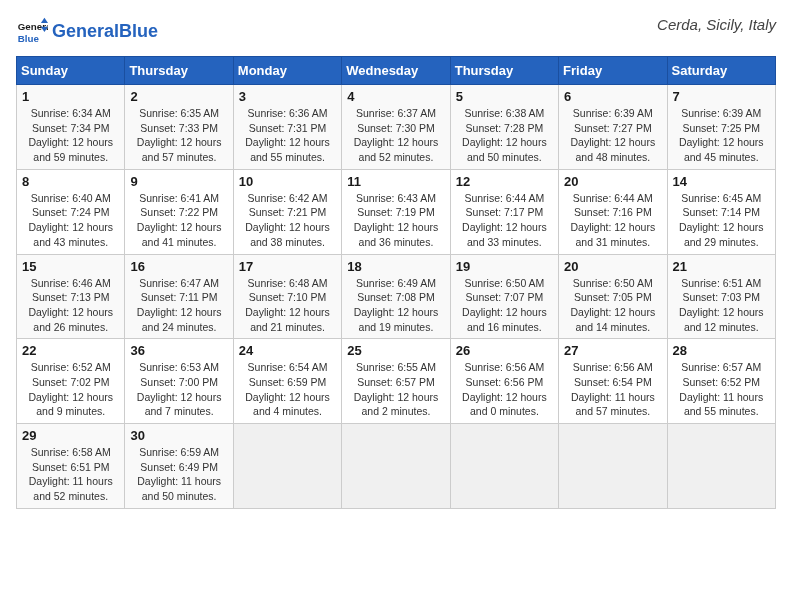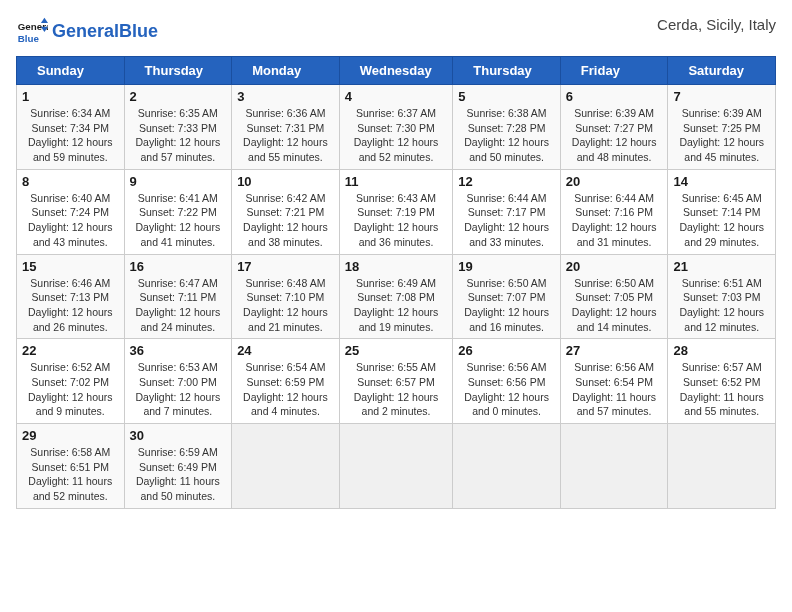--- a/index.html
+++ b/index.html
@@ -34,32 +34,33 @@
     }
     .title-block { text-align: right; }
     .month-title {
       font-size: 32px;
       font-weight: bold;
       color: #1a1a1a;
     }
     .location {
       font-size: 15px;
       color: #444;
+      font-style: italic;
     }
     table {
       width: 100%;
       border-collapse: collapse;
       font-size: 11px;
     }
     thead tr th {
       background: #2563be;
       color: #fff;
       font-size: 13px;
       font-weight: bold;
-      padding: 6px 20px;
+      padding: 6px 4px;
       text-align: left;
       border: 1px solid #1a4fa0;
     }
     tbody tr td {
       border: 1px solid #ccc;
       vertical-align: top;
       padding: 4px 5px;
       width: 107px;
       min-height: 80px;
       background: #fff;

